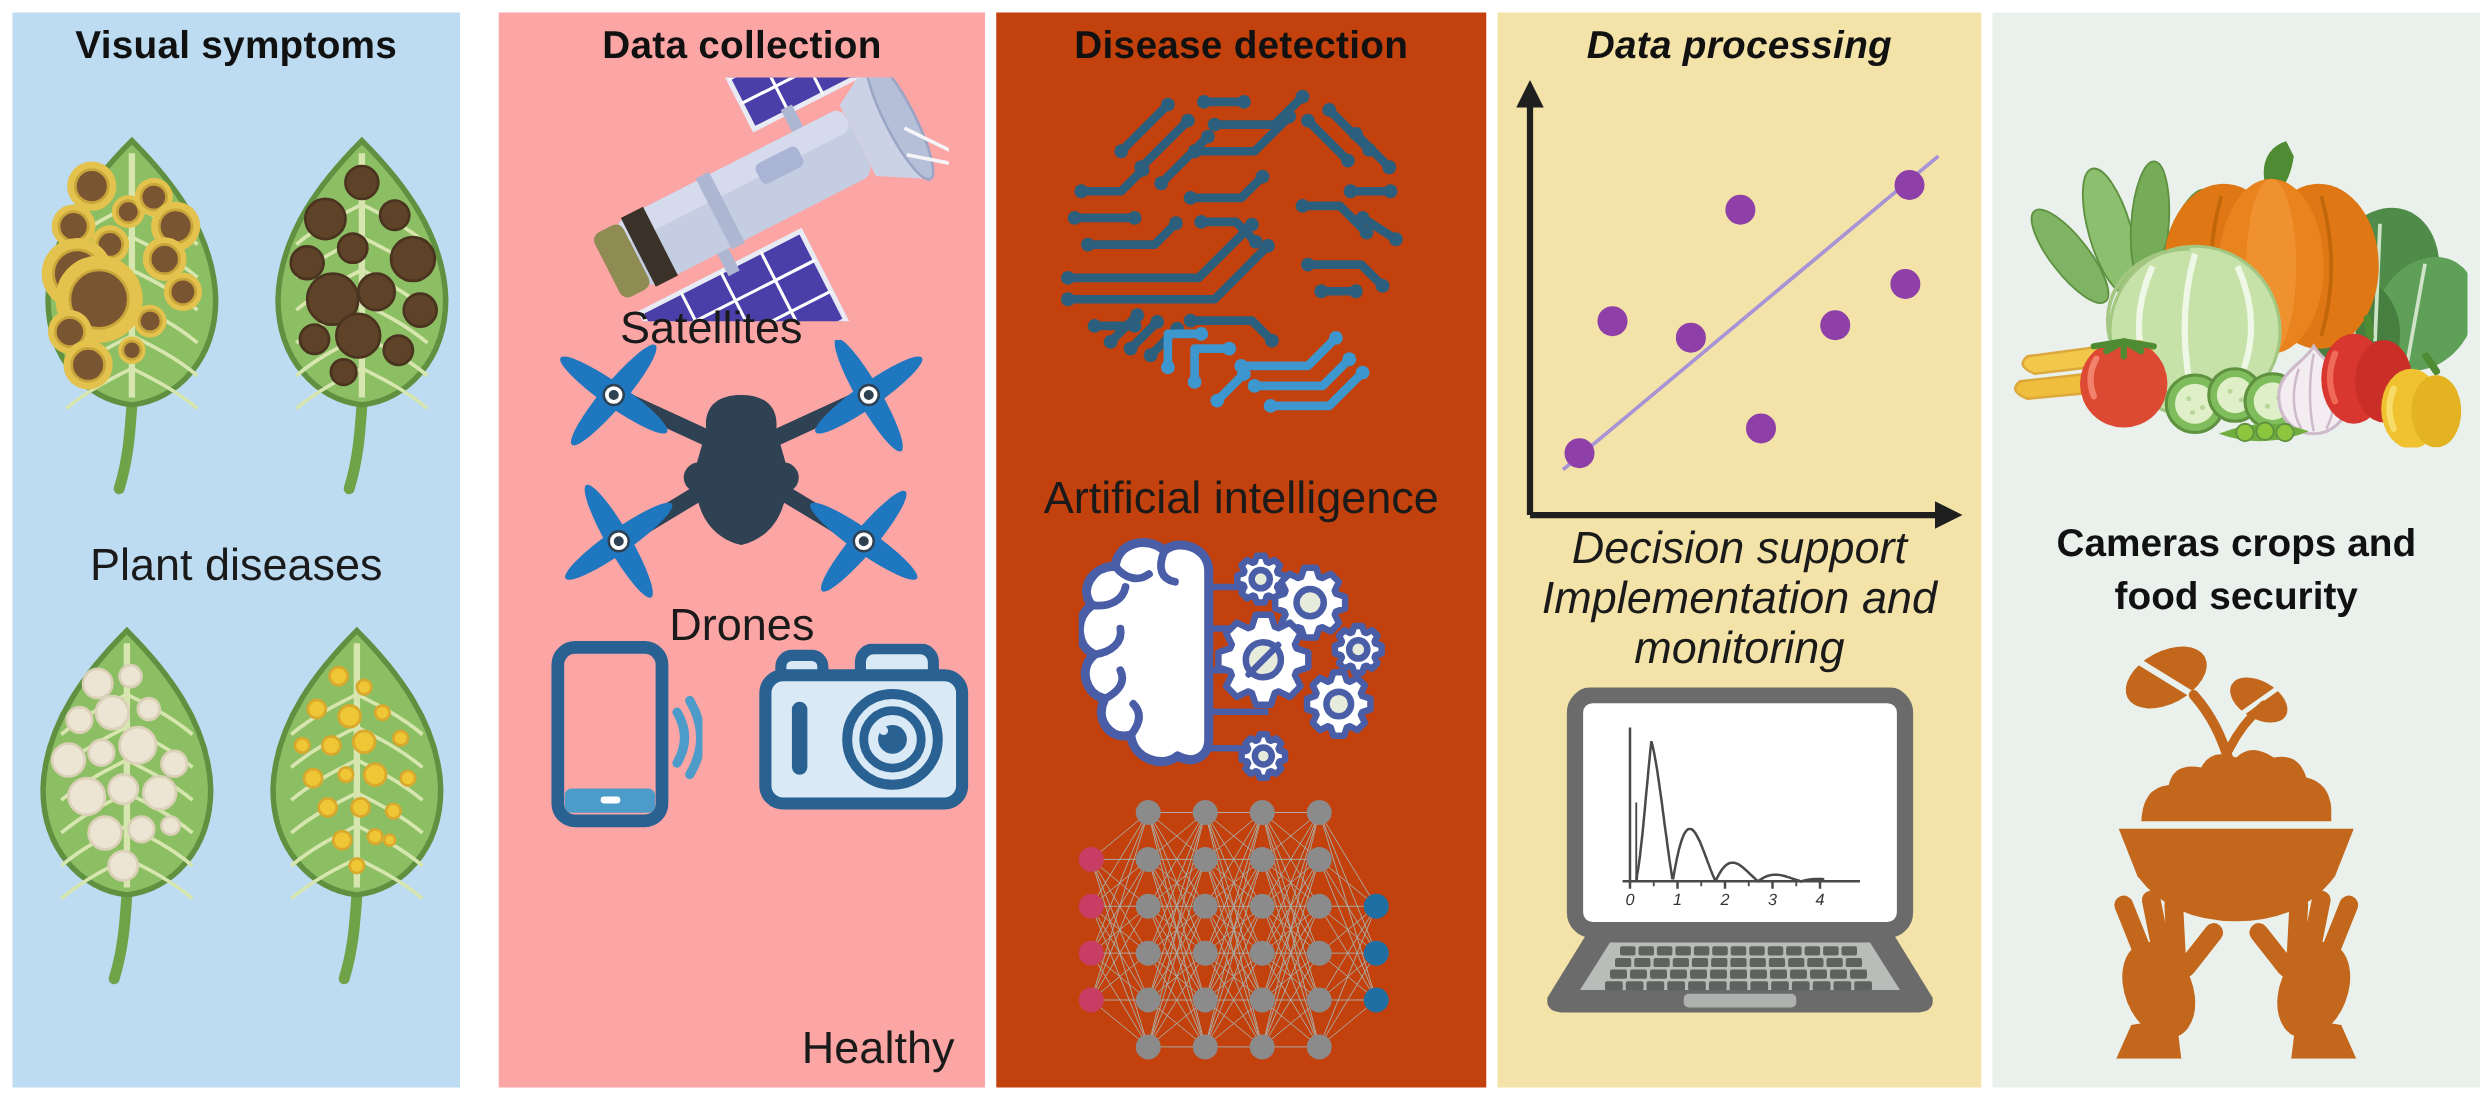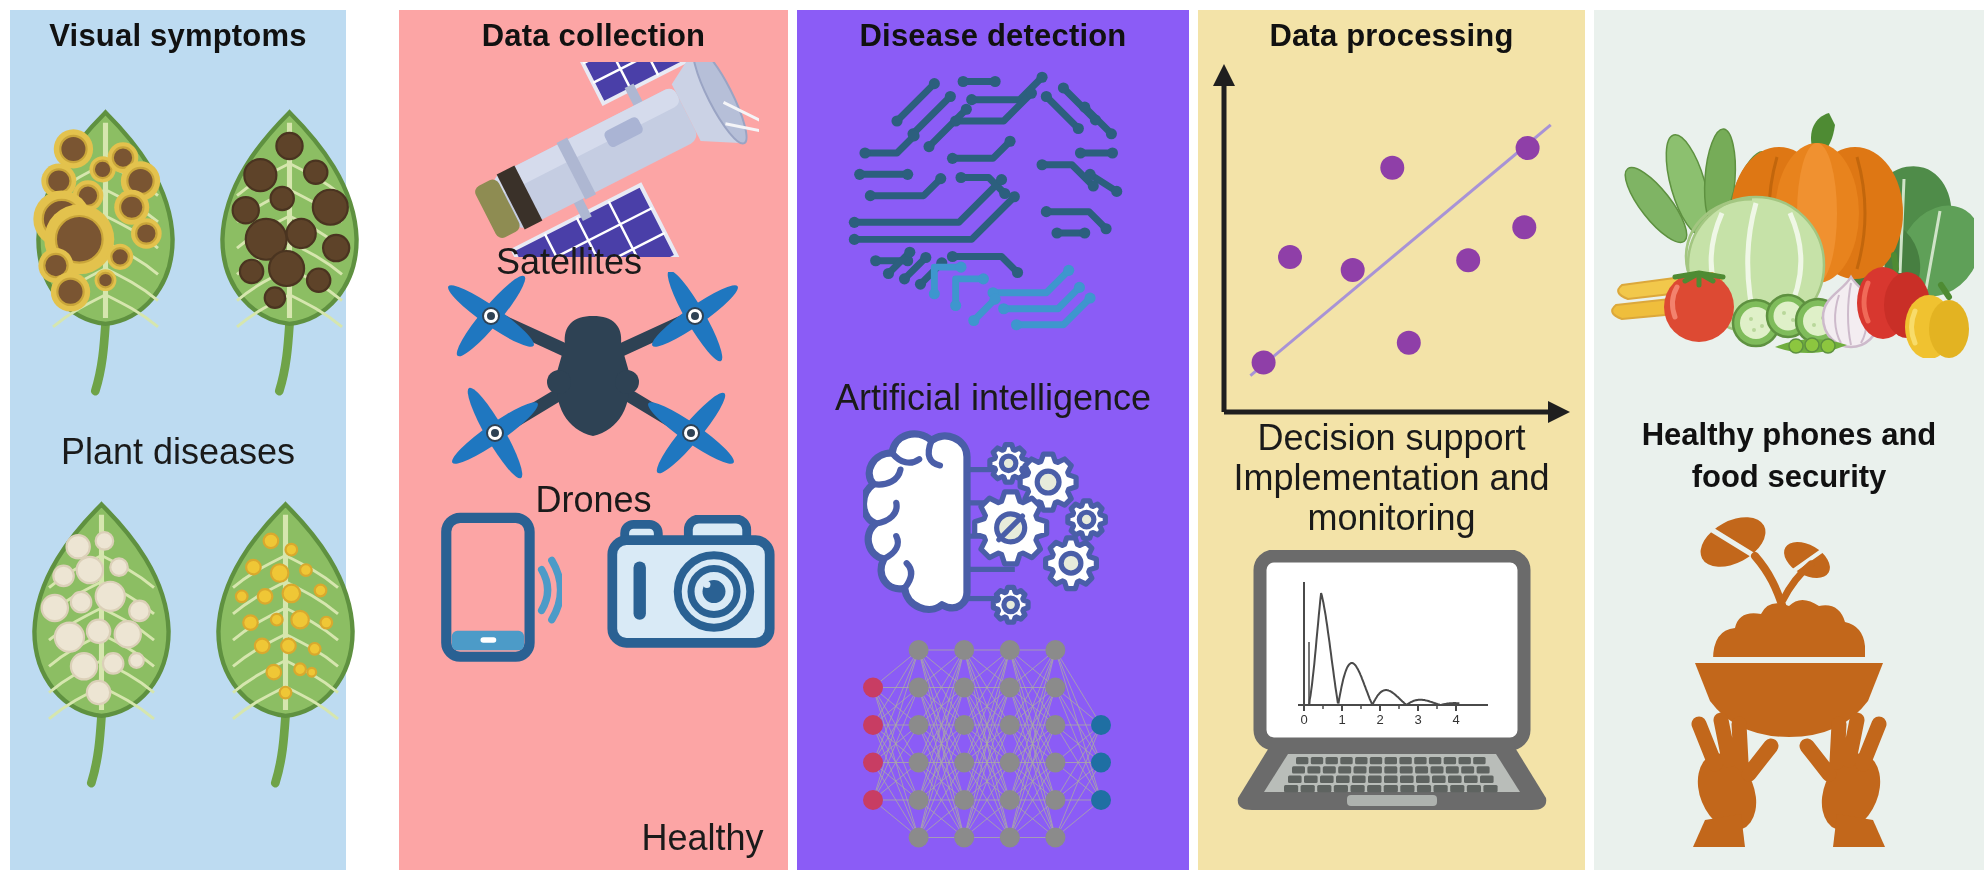--- a/index.html
+++ b/index.html
@@ -1,22 +1,22 @@
 <!DOCTYPE html>
 <html><head>
 <meta charset="utf-8">
 <style>
   html,body{margin:0;padding:0;}
   body{width:1984px;height:875px;background:#ffffff;position:relative;
        font-family:"Liberation Sans",sans-serif;overflow:hidden;}
   .panel{position:absolute;top:10px;height:860px;}
-  #panel-visual{left:10px;width:336px;background:#BDDBF1;}
+  #panel-visual{left:10px;width:336px;background:#BDDBF1;padding-left:22px;}
   #panel-collect{left:399px;width:389px;background:#fca5a5;}
-  #panel-detect{left:797px;width:392px;background:#8b5cf6;}
-  #panel-process{left:1198px;width:387px;background:#F3E3A8;}
+  #panel-detect{left:797px;width:392px;background:#c2410c;}
+  #panel-process{left:1198px;width:387px;background:#F3E3A8;font-style:italic;}
   #panel-outcome{left:1594px;width:390px;background:#EAF1ED;}
   .ptitle{position:absolute;top:8px;left:0;width:100%;text-align:center;
           font-weight:700;font-size:31px;color:#111;letter-spacing:.2px;}
   .plabel{position:absolute;text-align:center;font-size:36px;color:#1a1a1a;line-height:40px;}
   .heading2{position:absolute;text-align:center;font-weight:700;font-size:31px;color:#111;line-height:42px;}
   svg{position:absolute;display:block;}
 </style>
 </head>
 <body>
 
@@ -762,21 +762,21 @@
     </g>
 
     <g transform="translate(207,254)">
       <path d="M-36,0 Q0,-15 36,-2 Q0,13 -36,0 Z" fill="#6FAE3E"></path>
       <circle cx="-15" cy="-1" r="7" fill="#8CC63F" stroke="#5E9140" stroke-width="1.5"></circle>
       <circle cx="1" cy="-2" r="7" fill="#8CC63F" stroke="#5E9140" stroke-width="1.5"></circle>
       <circle cx="17" cy="-1" r="7" fill="#8CC63F" stroke="#5E9140" stroke-width="1.5"></circle>
     </g>
   </svg>
 
-  <div class="heading2" style="left:0;top:404px;width:100%;">Healthy phones and</div>
+  <div class="heading2" style="left:0;top:404px;width:100%;">Cameras crops and</div>
   <div class="heading2" style="left:0;top:446px;width:100%;">food security</div>
 
   <svg style="left:75px;top:492px;width:240px;height:345px;" viewBox="0 0 240 345">
     <g fill="#C2671B">
       <ellipse cx="64" cy="40" rx="35" ry="21" transform="rotate(-28 64 40)"></ellipse>
       <ellipse cx="138" cy="58" rx="25" ry="15" transform="rotate(30 138 58)"></ellipse>
     </g>
     <path d="M92,58 L40,26" stroke="#EAF1ED" stroke-width="5" stroke-linecap="round" fill="none"></path>
     <path d="M120,72 L154,48" stroke="#EAF1ED" stroke-width="4" stroke-linecap="round" fill="none"></path>
     <path d="M116,112 C108,86 100,70 86,54" stroke="#C2671B" stroke-width="8" fill="none" stroke-linecap="round"></path>

